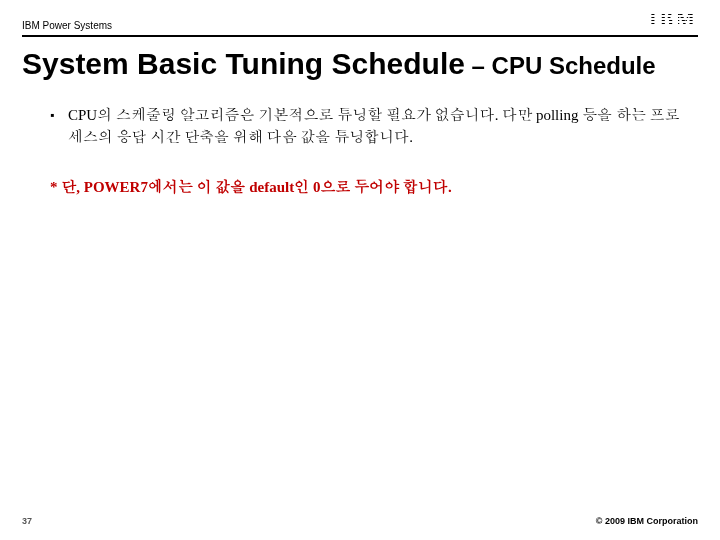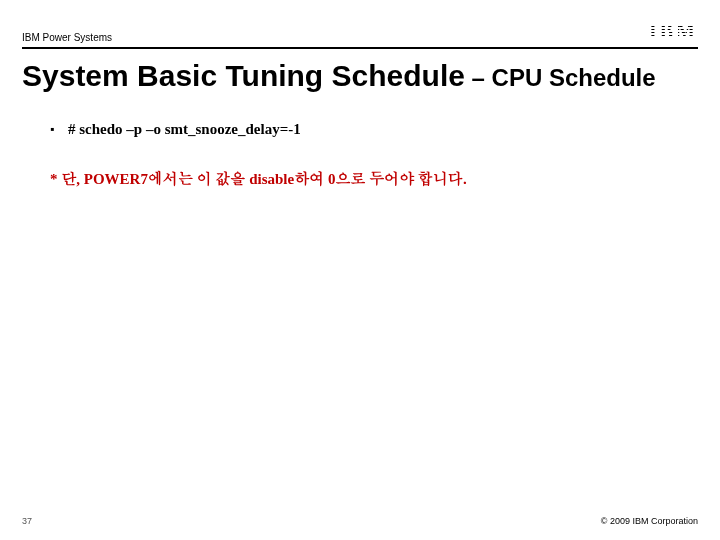--- a/index.html
+++ b/index.html
@@ -1,29 +1,29 @@
 <!DOCTYPE html>
 <html><head>
 <meta charset="utf-8">
 <style>
   * { margin: 0; padding: 0; box-sizing: border-box; }
   html, body { width: 720px; height: 540px; background: #fff; font-family: Arial, "Malgun Gothic", sans-serif; color: #000; }
-  .slide { width: 720px; height: 540px; position: relative; padding: 20px 22px 0 22px; }
+  .slide { width: 720px; height: 540px; position: relative; padding: 8px 22px 0 22px; }
   .header { display: flex; justify-content: space-between; align-items: flex-end; border-bottom: 2px solid #000; padding-bottom: 4px; }
   .header-left { font-size: 10px; font-weight: 400; }
   .ibm-logo { display: flex; gap: 1px; align-items: flex-end; }
   .ibm-logo span { font-family: Georgia, "Times New Roman", serif; font-weight: 700; font-size: 20px; letter-spacing: 3px; background: repeating-linear-gradient(to bottom, #000 0 1.5px, #fff 1.5px 3px); -webkit-background-clip: text; background-clip: text; color: transparent; }
   .title { margin-top: 10px; font-size: 30px; font-weight: 700; font-family: Arial, sans-serif; }
   .title .sub { font-size: 24px; font-weight: 700; }
   .content { padding: 24px 16px 0 28px; }
   .bullet { position: relative; padding-left: 18px; font-size: 15px; line-height: 1.45; margin-bottom: 26px; font-family: "Times New Roman", "Batang", serif; }
   .bullet::before { content: "▪"; position: absolute; left: 0; top: 2px; font-size: 12px; color: #000; }
   .cmd { font-family: "Times New Roman", serif; font-weight: 700; font-size: 15px; margin-top: 2px; padding-left: 0; }
   .warn { color: #c00000; font-weight: 700; font-size: 15px; font-family: "Times New Roman", "Batang", serif; margin-top: 4px; }
-  .footer { position: absolute; bottom: 14px; left: 22px; right: 22px; display: flex; justify-content: space-between; align-items: flex-start; }
+  .footer { position: absolute; bottom: 14px; left: 22px; right: 22px; display: flex; justify-content: space-between; align-items: flex-start; font-weight: bold; }
   .page-no { font-size: 9px; color: #555; margin-right: 10px; }
   .tagline { font-family: Georgia, "Times New Roman", serif; font-size: 16px; color: #c9c4b8; letter-spacing: 0.5px; }
   .copyright { font-size: 9px; color: #000; }
   .footer-left { display: flex; align-items: center; gap: 6px; }
 </style>
 </head>
 <body>
 
 <div class="slide">
 
@@ -34,26 +34,26 @@
     </div>
   </div>
 
   <div class="title">
     <span>System Basic Tuning Schedule</span><span class="sub"> – CPU Schedule</span>
   </div>
 
   <div class="content">
 
     <div class="bullet">
-      <div class="cmd"># schedo –p –o smt_snooze_delay=-1</div>
+      <span>CPU의 스케줄링 알고리즘은 기본적으로 튜닝할 필요가 없습니다.  다만 polling 등을 하는 프로세스의 응답 시간 단축을 위해 다음 값을 튜닝합니다.</span>
     </div>
 
 
 
-    <div class="warn">* 단, POWER7에서는 이 값을 disable하여 0으로 두어야 합니다.</div>
+    <div class="warn">* 단, POWER7에서는 이 값을 default인 0으로 두어야 합니다.</div>
 
   </div>
 
   <div class="footer">
     <div class="footer-left">
       <span class="page-no">37</span>
     </div>
     <div class="copyright">© 2009 IBM Corporation</div>
   </div>
 

